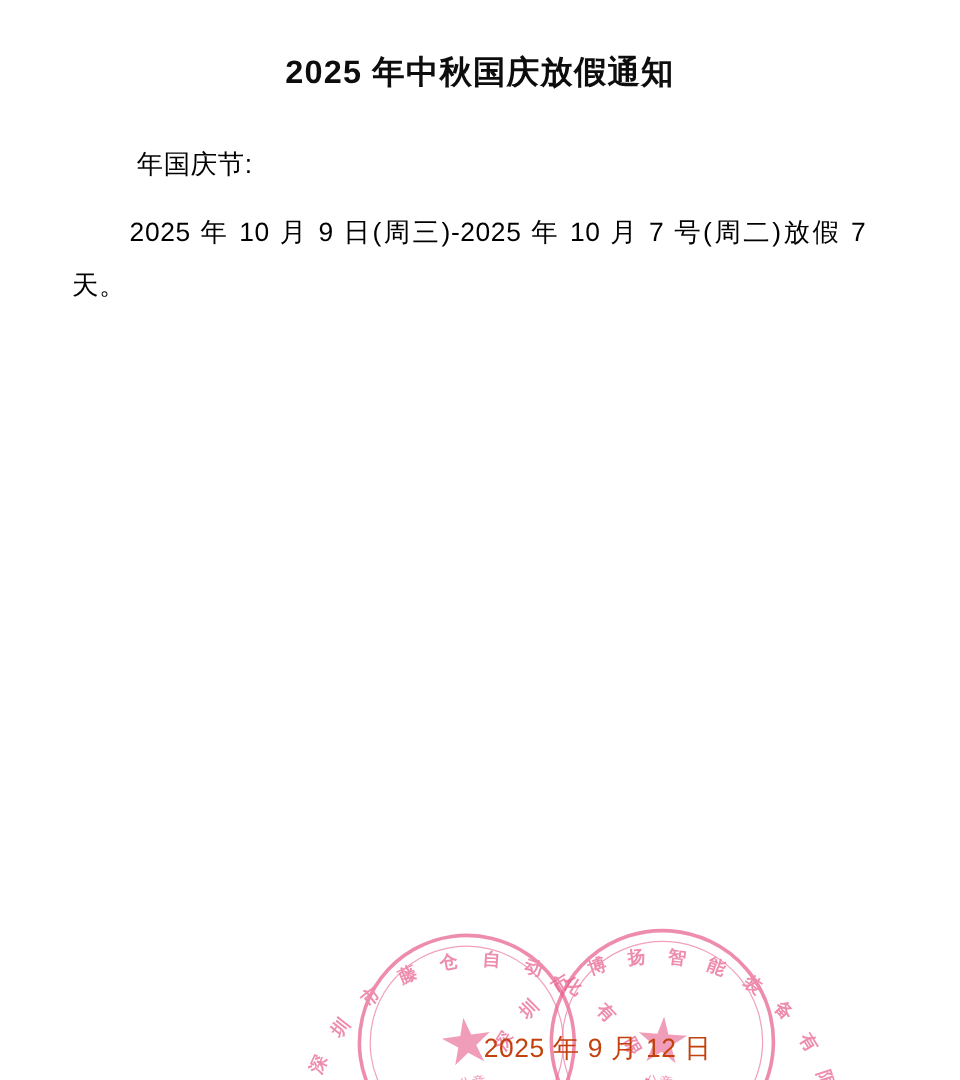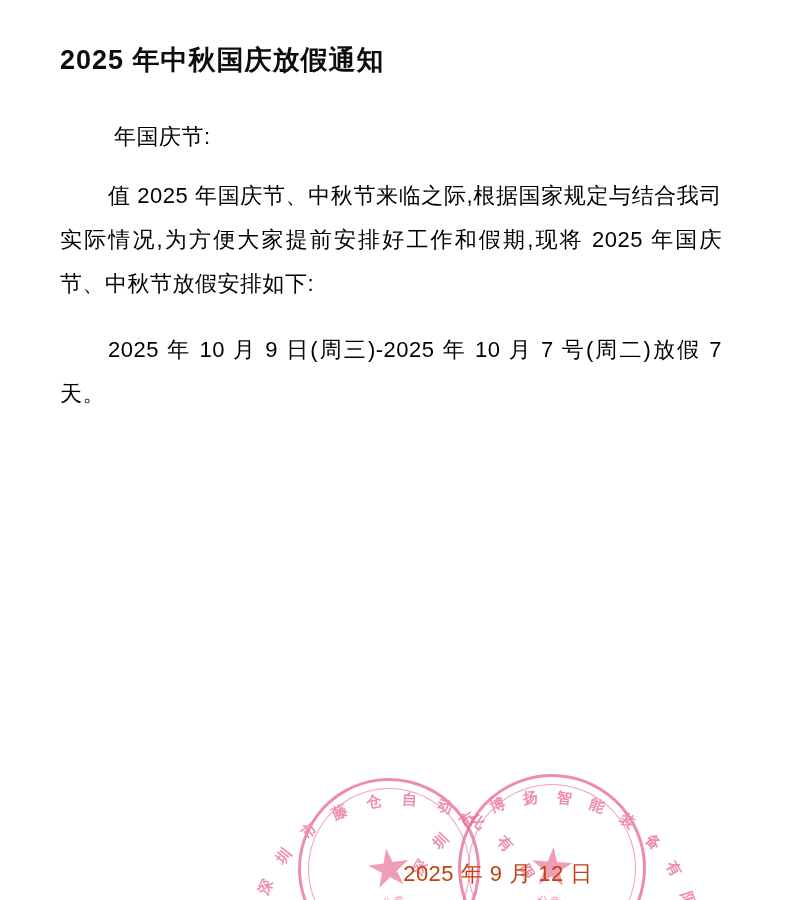--- a/index.html
+++ b/index.html
@@ -18,21 +18,21 @@
 
   .page {
     position: relative;
     width: 800px;
     height: 900px;
     box-sizing: border-box;
     padding: 0 60px;
   }
 
   .doc-title {
-    text-align: left;
+    text-align: center;
     font-size: 27px;
     font-weight: bold;
     letter-spacing: 1px;
     margin-top: 42px;
     margin-bottom: 0;
     color: #0d0d0d;
   }
 
   .salutation {
     font-size: 22px;
@@ -200,21 +200,20 @@
 </style>
 </head>
 <body>
 
 <div class="page">
 
   <h1 class="doc-title">2025 年中秋国庆放假通知</h1>
 
   <div class="salutation">年国庆节:</div>
 
-  <p class="para para-1">值 2025 年国庆节、中秋节来临之际,根据国家规定与结合我司实际情况,为方便大家提前安排好工作和假期,现将 2025 年国庆节、中秋节放假安排如下:</p>
 
   <p class="para">2025 年 10 月 9 日(周三)-2025 年 10 月 7 号(周二)放假 7 天。</p>
 
 
 
 
   <div class="sign-block">
 
     <div class="stamp-layer">
 

